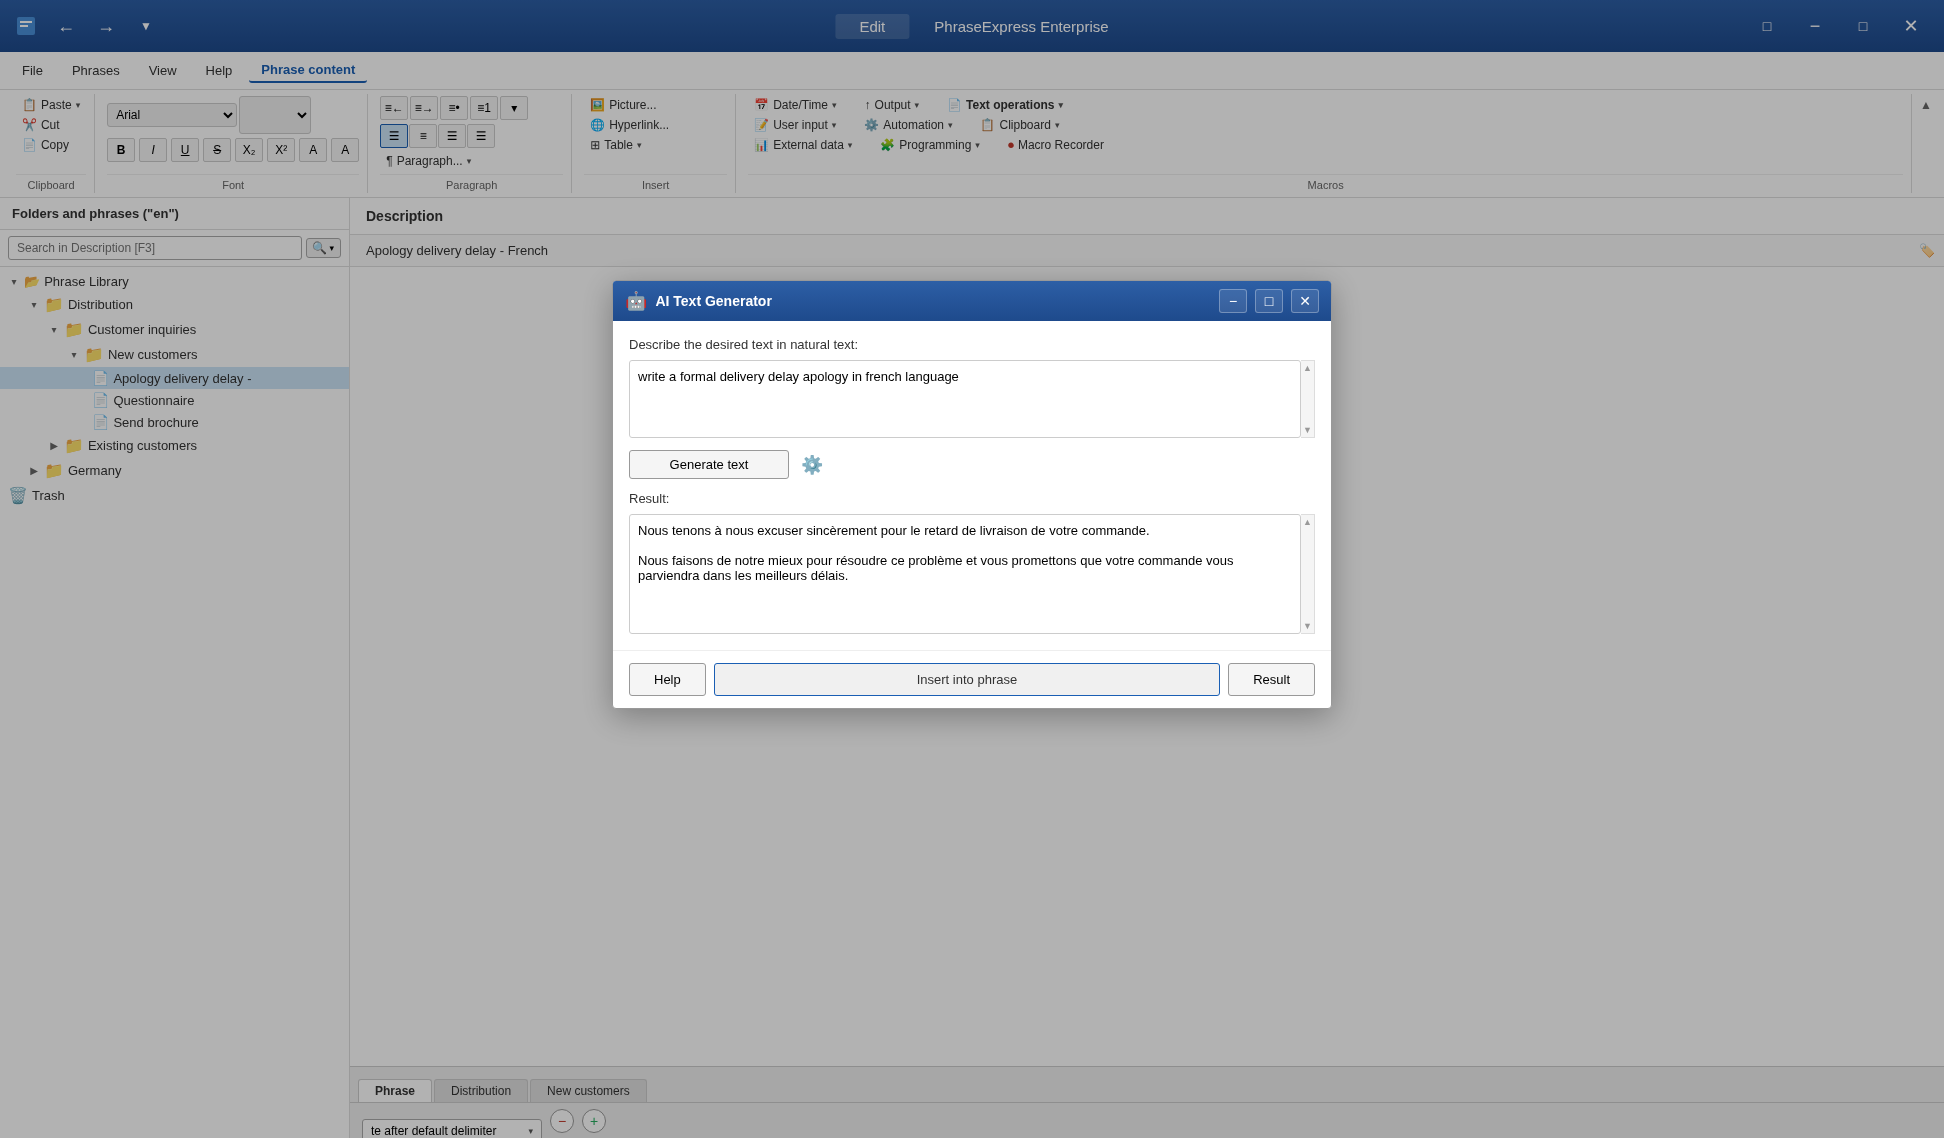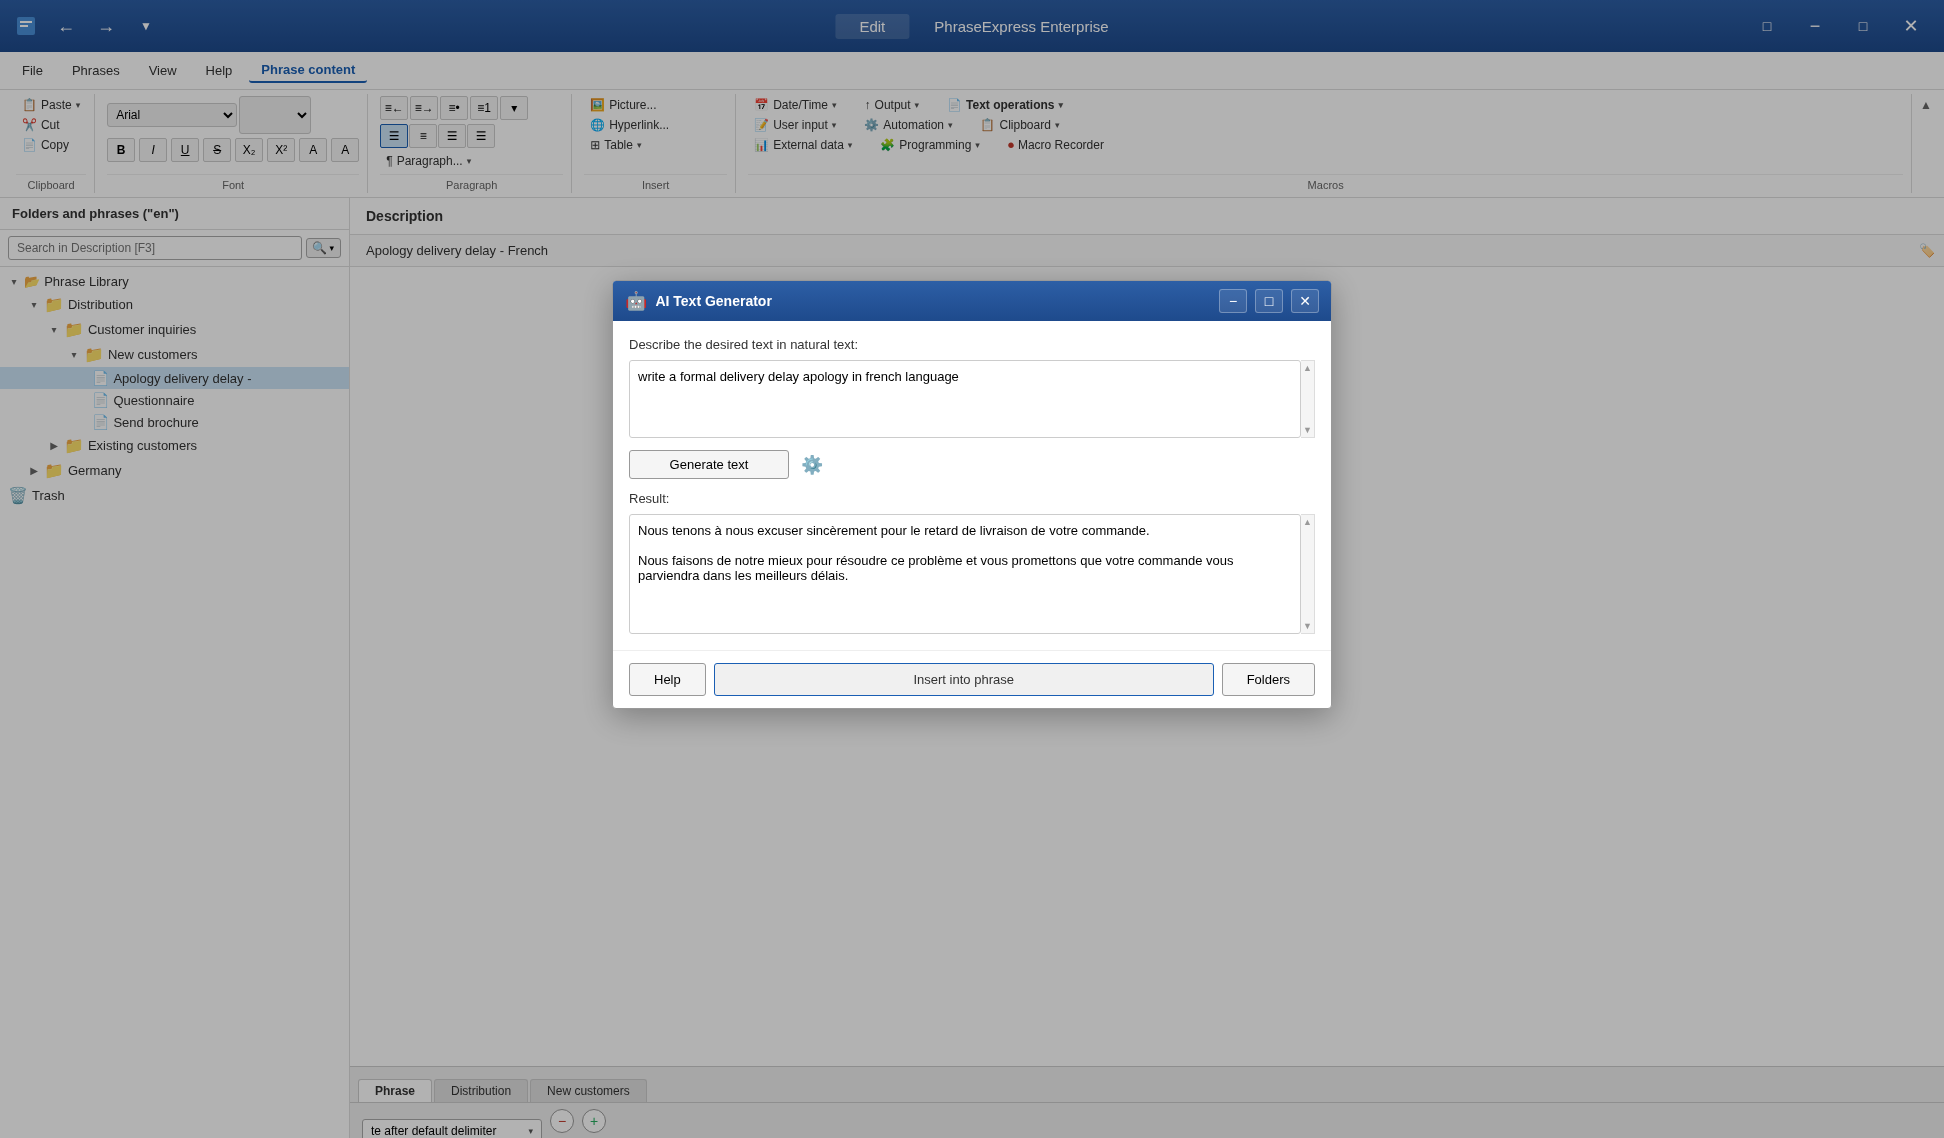--- a/index.html
+++ b/index.html
@@ -702,16 +702,16 @@
         <div style="width:14px; background:#f5f5f5; border:1px solid #ddd; border-left:none; display:flex; flex-direction:column; align-items:center;">
           <div style="font-size:9px; color:#999; margin-top:2px;">▲</div>
           <div style="font-size:9px; color:#999; margin-top:auto; margin-bottom:2px;">▼</div>
         </div>
       </div>
     </div>
 
     <div class="modal-footer">
       <button class="modal-footer-btn">Help</button>
       <button class="modal-footer-btn primary">Insert into phrase</button>
-      <button class="modal-footer-btn">Folders</button>
+      <button class="modal-footer-btn">Result</button>
     </div>
   </div>
 </div>
 
 </body></html>

